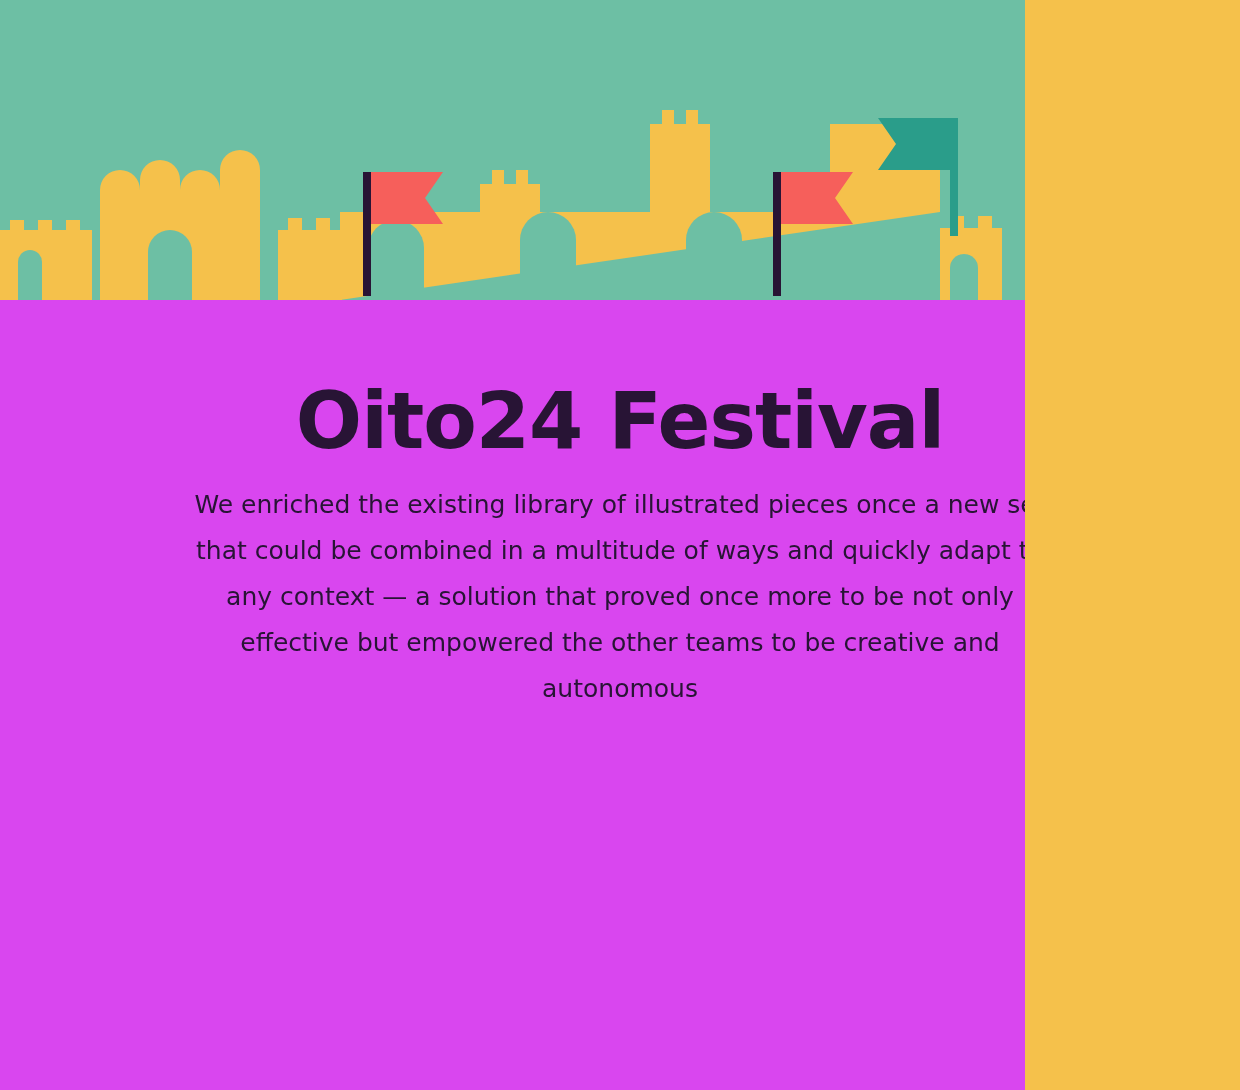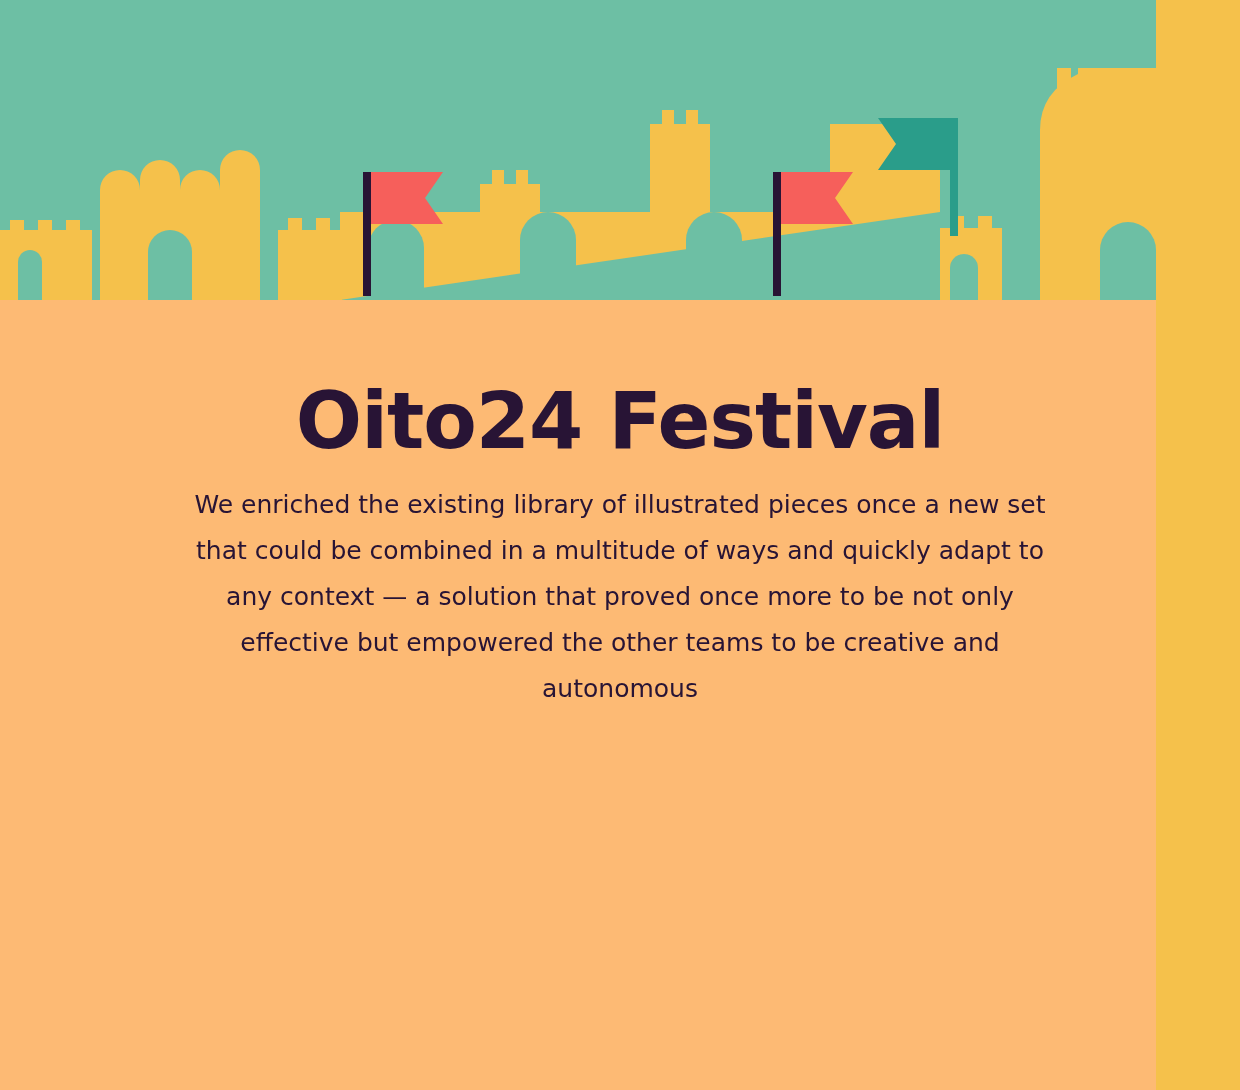--- a/index.html
+++ b/index.html
@@ -8,23 +8,23 @@
   }
   body {
     width: 1240px;
     height: 1090px;
     overflow: hidden;
     font-family: "Liberation Sans", sans-serif;
     background: #f5c14b;
   }
   .page {
     position: relative;
-    width: 1156px;
+    width: 1025px;
     height: 1090px;
-    background: #fdba74;
+    background: #d946ef;
     overflow: hidden;
     text-decoration: underline;
   }
   .hero {
     position: absolute;
     top: 0;
     left: 0;
     width: 1240px;
     height: 300px;
     background: #6dbfa4;

